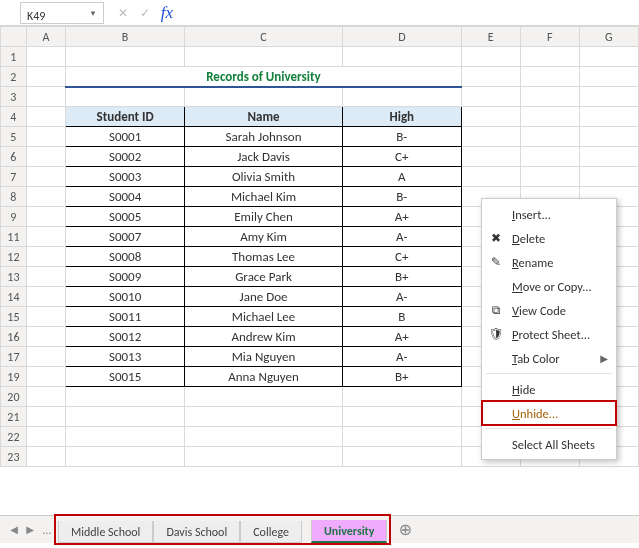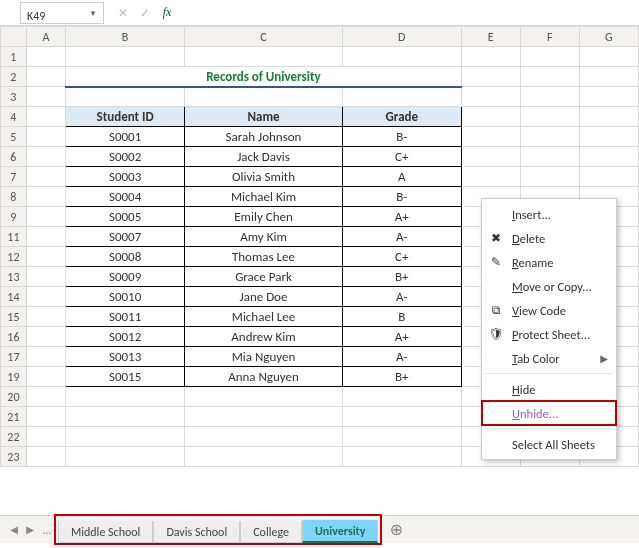--- a/index.html
+++ b/index.html
@@ -4,21 +4,21 @@
 <style>
   * { box-sizing: border-box; font-family: "Segoe UI", Calibri, Arial, sans-serif; }
   body { margin: 0; background: #fff; font-size: 12px; color: #333; width: 639px; height: 548px; overflow: hidden; position: relative; }
 
   
   .top-bar { display: flex; align-items: center; height: 26px; border-bottom: 1px solid #d4d4d4; padding: 2px 4px; background:#fff; }
   .name-box { width: 84px; height: 22px; border: 1px solid #ccc; display:flex; align-items:flex-end; padding:0 6px; font-size:12px; position:relative; background:#fff;margin-left:16px; }
   .nb-dd { position:absolute; right:2px; top:2px; width:16px; height:16px; display:flex; align-items:center; justify-content:center; color:#666; font-size:9px; }
   .fb-btns { display:flex; gap:0; margin-left:8px; }
   .fb-btn { width:22px; height:22px; display:flex; align-items:center; justify-content:center; color:#bbb; font-size:12px; }
-  .fb-btn.fx { color:#14532d; font-style:italic; font-family: "Times New Roman", serif; font-size:12px; }
+  .fb-btn.fx { color:#1d4ed8; font-style:italic; font-family: "Times New Roman", serif; font-size:17px; }
   .formula-input { flex:1; height:22px; margin-left:6px; border:none; outline:none; background:#fff; }
 
   
   .grid-wrap { position: relative; }
   table.sheet { border-collapse: collapse; table-layout: fixed; }
   table.sheet th, table.sheet td { border: 1px solid #d9d9d9; padding:0; }
   table.sheet th { background:#f3f2f1; font-weight:normal; color:#555; font-size:12px; height:20px; text-align:center; }
   table.sheet th.row-h { width:26px; }
   table.sheet td { height:20px; vertical-align: middle; text-align:center; background:#fff; font-size:13px; }
   .col-A { width:40px; }
@@ -36,28 +36,28 @@
   
   .hd { background:#ddebf7 !important; font-weight:bold; font-size:13px; border:1px solid #000 !important; }
   .dc { border:1px solid #000 !important; font-size:13px; }
 
   
   .tab-strip { position:absolute; bottom:5px; left:0; right:0; height:28px; display:flex; align-items:center; background:#f3f2f1; border-top:1px solid #ccc; padding-left:6px; }
   .nav-btn { width:16px; height:22px; display:flex; align-items:center; justify-content:center; color:#888; font-size:10px; }
   .ellipsis { width:18px; text-align:center; color:#888; font-size:12px; }
   .tabs-box { display:flex; align-items:flex-end; height:100%; outline: 2px solid #c00000; outline-offset: 0; padding: 12px 2px 0 2px; }
   .sheet-tab { padding: 4px 12px 3px; border:1px solid #ccc; border-top:none; background:#eee; margin-right:0px; font-size:12px; border-right:1px solid #ccc; color:#444; cursor:pointer; }
-  .sheet-tab.active { background:#7dd3fc; color:#217346; font-weight:bold; border-bottom:2px solid #217346; }
+  .sheet-tab.active { background:#f0abfc; color:#217346; font-weight:bold; border-bottom:2px solid #217346;margin-left:9px; }
   .add-sheet { width:24px; text-align:center; color:#888; font-size:16px; margin-left:4px; }
 
   
   .ctx { position:absolute; right:22px; top:198px; width:136px; background:#fff; border:1px solid #ccc; box-shadow: 2px 2px 6px rgba(0,0,0,.25); padding:3px 0; font-size:12.5px; z-index:50; }
   .ctx .mi { display:flex; align-items:center; height:24px; padding:0 10px 0 30px; position:relative; color:#333; cursor:default; }
   .ctx .mi .ic { position:absolute; left:6px; width:16px; height:16px; display:flex; align-items:center; justify-content:center; font-size:12px; }
-  .ctx .mi.disabled { color:#8b5cf6; }
+  .ctx .mi.disabled { color:#a16207; }
   .ctx .mi .arrow { position:absolute; right:8px; font-size:10px; color:#666; }
   .ctx .sep { height:1px; background:#e3e3e3; margin:3px 4px; }
   .ctx .hilite { outline:2px solid #c00000; outline-offset:-1px; }
   .ul { text-decoration: underline; text-underline-offset: 1px; }
 
   .watermark { position:absolute; right:12px; top:38px; color:#cfcfcf; font-size:10px; letter-spacing:1px; font-style:italic; }
 </style>
 </head>
 <body>
 
@@ -125,21 +125,21 @@
           <td></td>
           <td></td>
           <td></td>
           <td></td>
         </tr>
   <tr>
           <th>4</th>
           <td></td>
     <td class="hd">Student ID</td>
     <td class="hd">Name</td>
-    <td class="hd">Grade</td>
+    <td class="hd">High</td>
     <td></td>
           <td></td>
           <td></td>
   </tr>
   </tbody>
       <tbody id="data-rows">
         <tr>
           <th>5</th>
           <td></td>
           <td class="dc">S0001</td>

